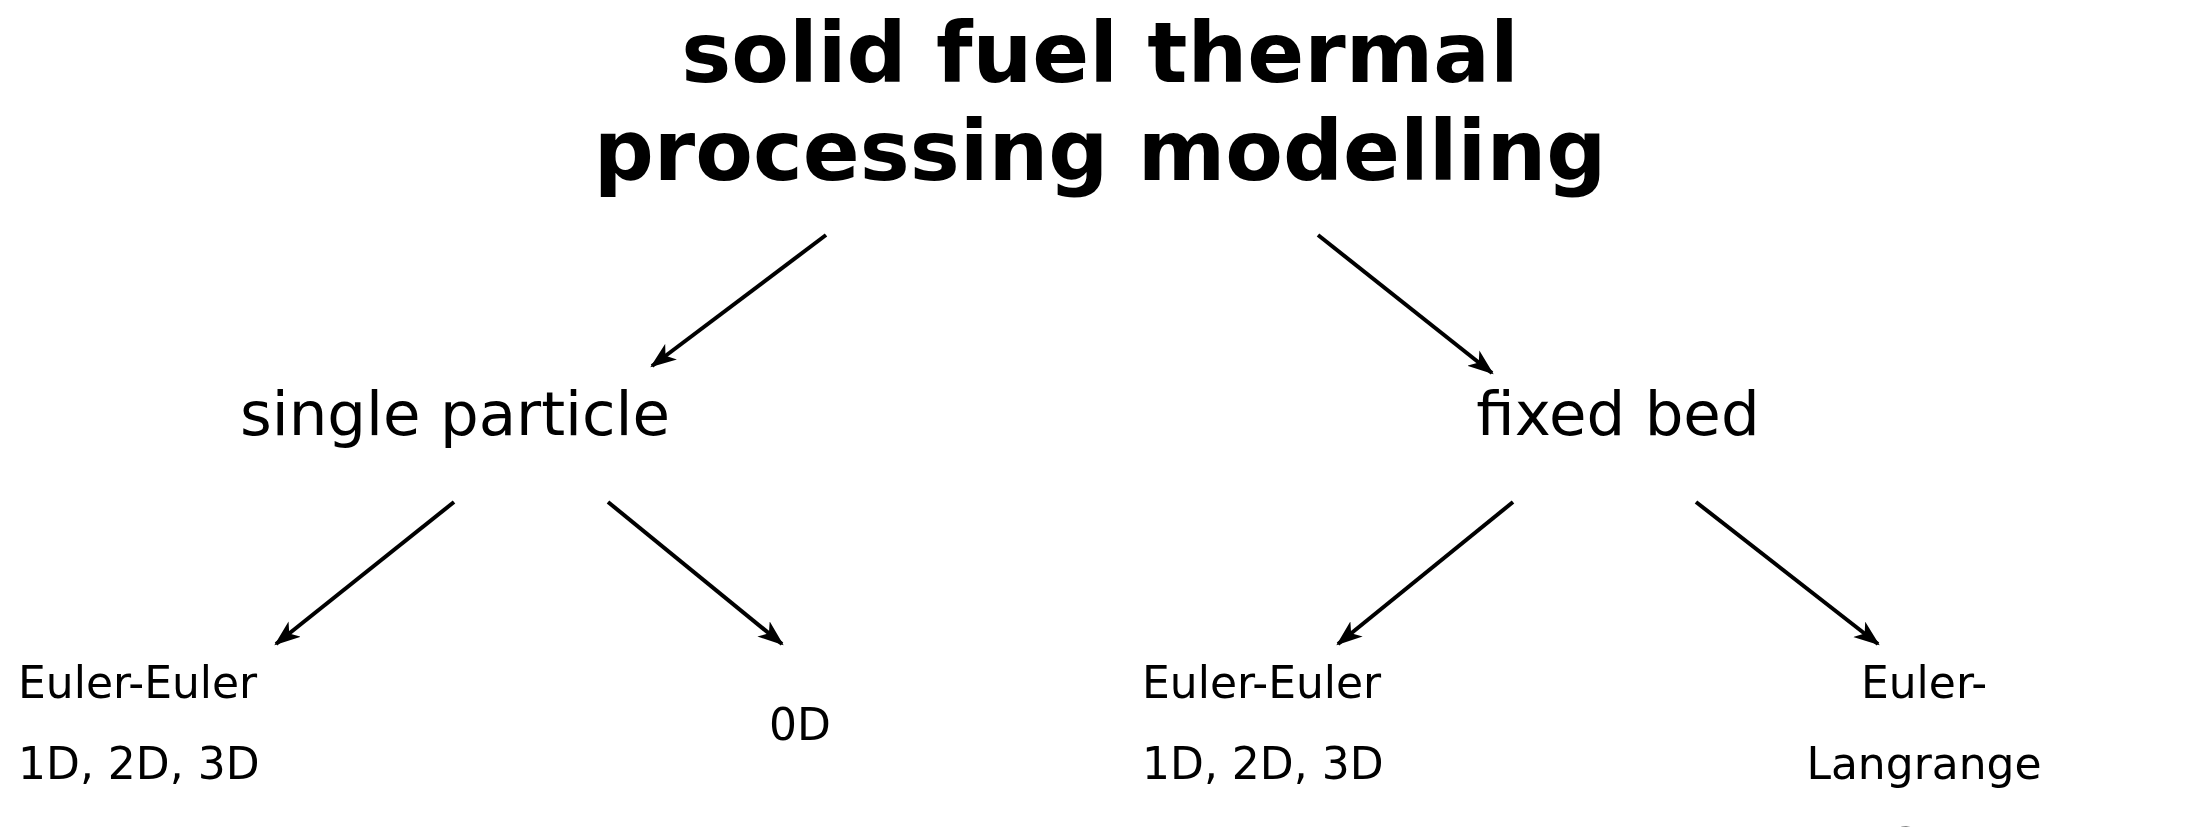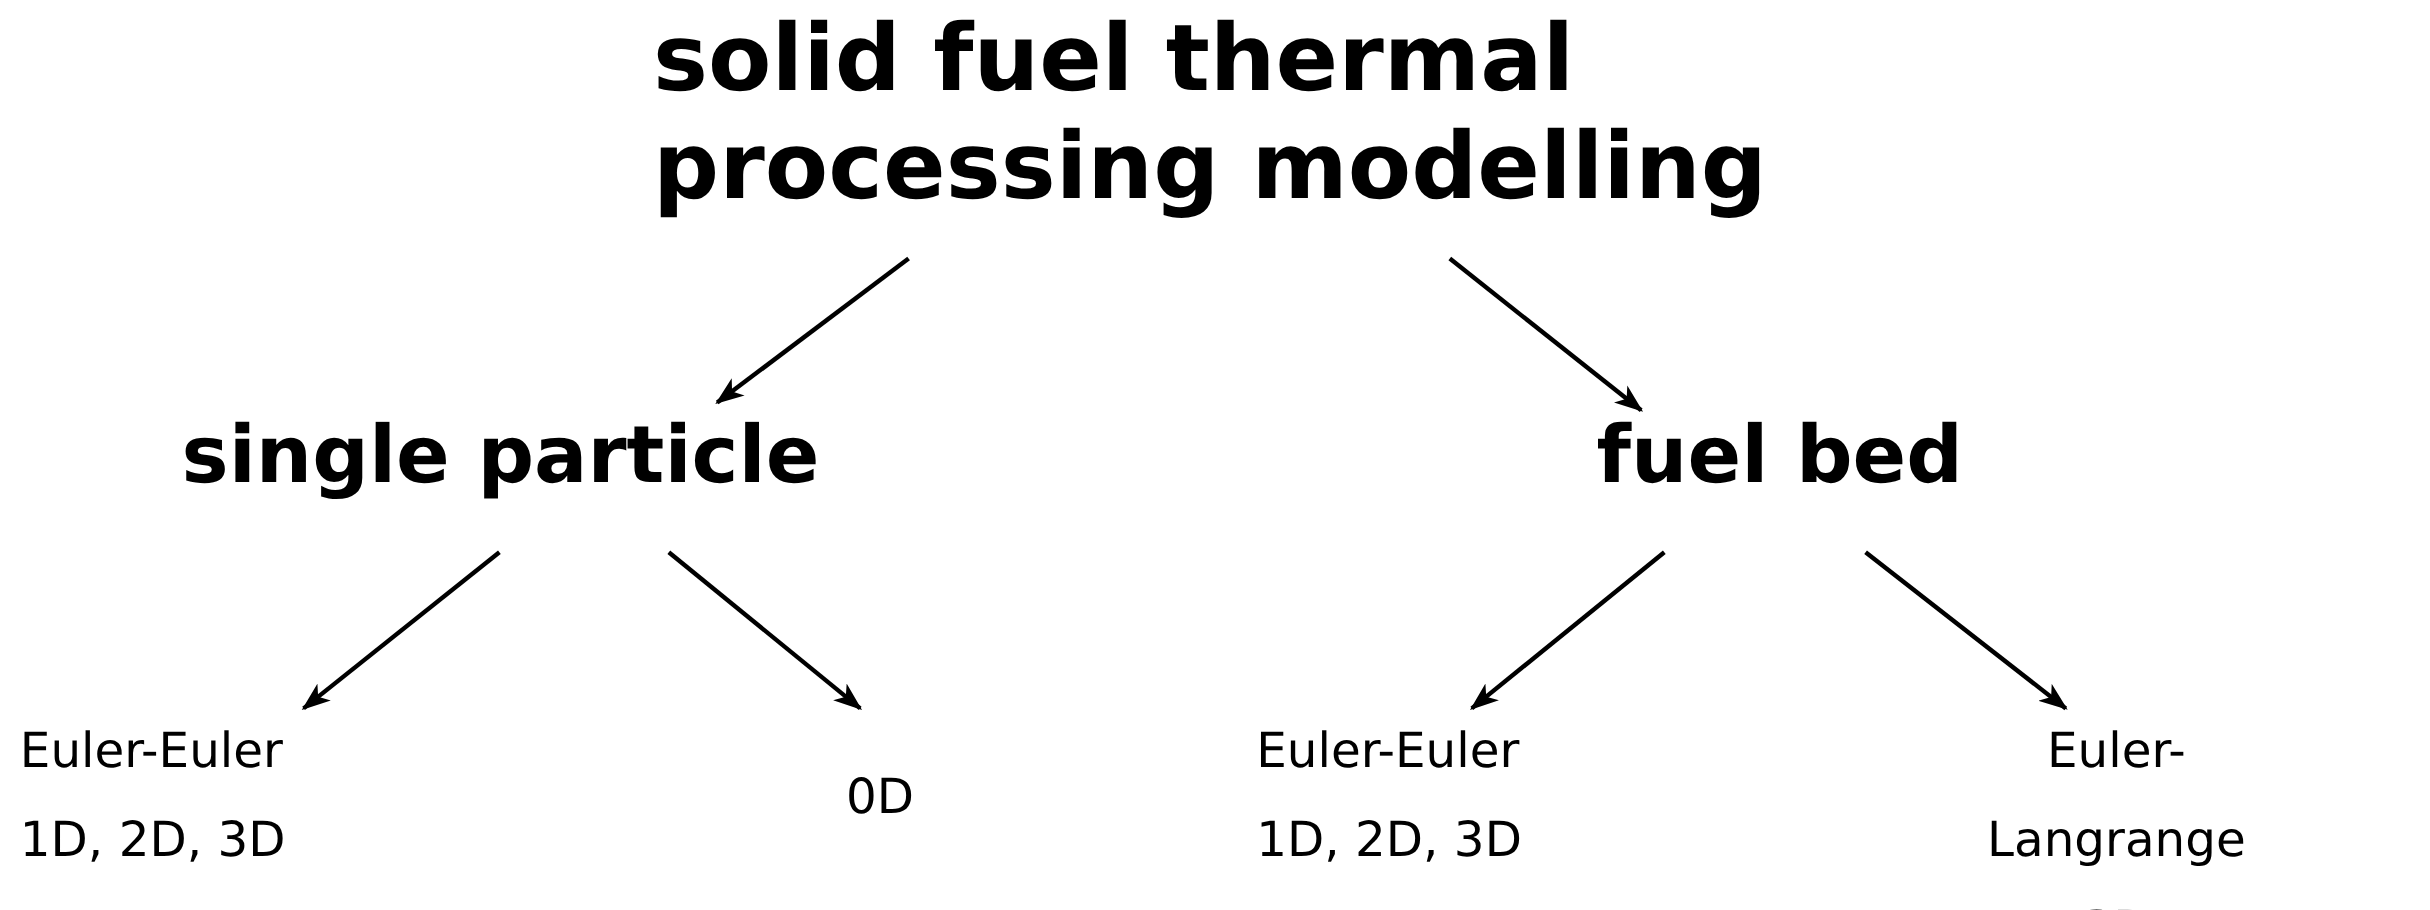--- a/index.html
+++ b/index.html
@@ -21,26 +21,26 @@
     white-space: pre-line;
     color: #000000;
   }
   .root-title {
     left: 1100px;
     top: 4px;
     transform: translateX(-50%);
     font-size: 84px;
     line-height: 98px;
     font-weight: bold;
-    text-align: left;
+    text-align: center;
   }
   .branch {
-    font-size: 72px;
+    font-size: 61px;
     line-height: 95px;
-    font-weight: bold;
+    font-weight: normal;
   }
   .branch-single {
     left: 455px;
     top: 366px;
     transform: translateX(-50%);
     text-align: center;
   }
   .branch-fixed {
     left: 1618px;
     top: 366px;
@@ -101,21 +101,21 @@
     <line x1="608" y1="502" x2="782" y2="644" marker-end="url(#arrowhead)"></line>
     <line x1="1513" y1="502" x2="1338" y2="644" marker-end="url(#arrowhead)"></line>
     <line x1="1696" y1="502" x2="1878" y2="644" marker-end="url(#arrowhead)"></line>
   </svg>
 
   <div class="node root-title">solid fuel thermal
 processing modelling</div>
 
   <div class="node branch branch-single">single particle</div>
 
-  <div class="node branch branch-fixed">fuel bed</div>
+  <div class="node branch branch-fixed">fixed bed</div>
 
   <div class="node leaf leaf-sp-euler">Euler-Euler
 1D, 2D, 3D</div>
 
   <div class="node leaf leaf-sp-0d">0D</div>
 
   <div class="node leaf leaf-fb-euler">Euler-Euler
 1D, 2D, 3D</div>
 
   <div class="node leaf leaf-fb-lagrange">Euler-Langrange

